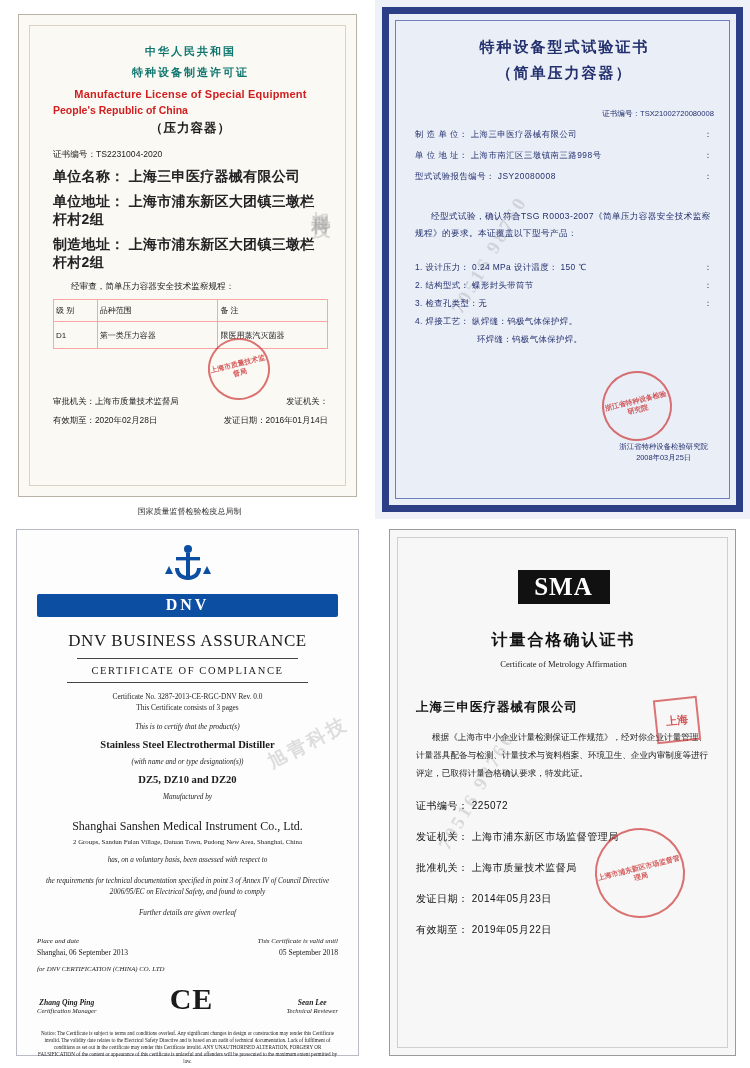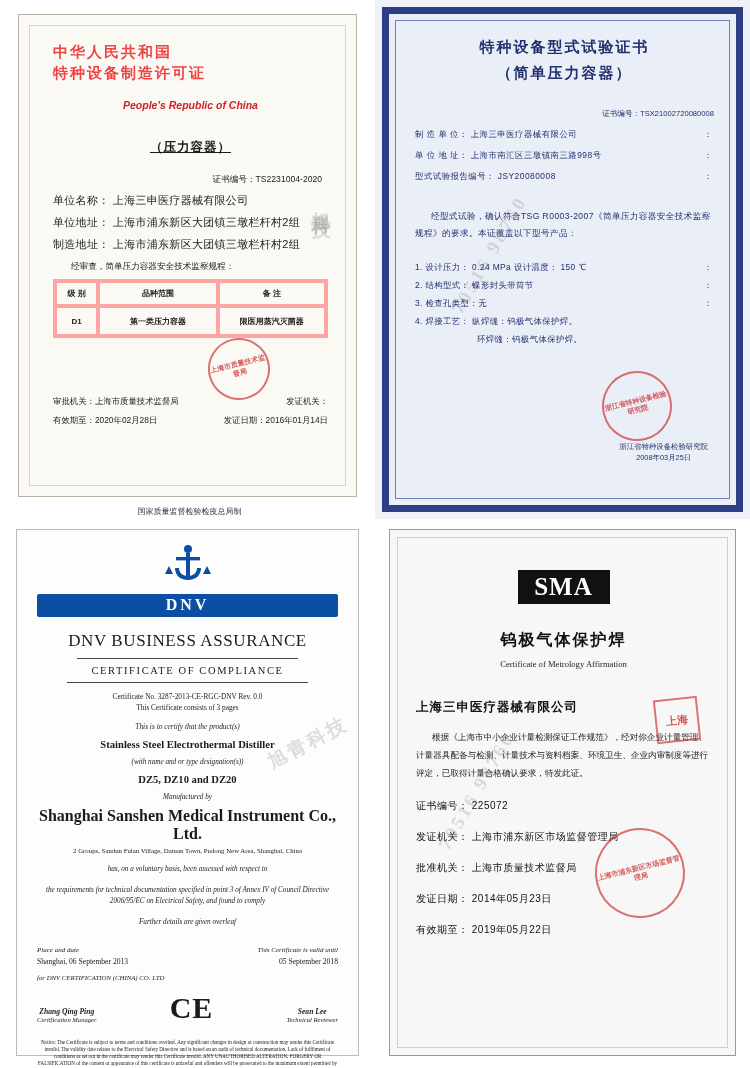--- a/index.html
+++ b/index.html
@@ -5,29 +5,29 @@
   html,body{margin:0;padding:0;background:#fff;}
   body{width:750px;height:1068px;font-family:"Liberation Sans",sans-serif;color:#111;}
   .sheet{position:relative;width:750px;height:1068px;display:grid;grid-template-columns:375px 375px;grid-template-rows:519px 549px;}
   .cell{position:relative;overflow:hidden;box-sizing:border-box;}
 
   
   .c1{background:#fff;padding:8px;}
   .c1-frame{position:absolute;left:18px;top:14px;right:18px;bottom:22px;border:1px solid #b9b2a5;background:#fbf9f4;}
   .c1-inner{position:absolute;left:10px;top:10px;right:10px;bottom:10px;border:1px solid #d9d3c6;}
   .c1-body{position:absolute;left:34px;top:26px;right:28px;bottom:18px;}
-  .c1-t1{text-align:left;color:#ef4444;font-size:15px;font-weight:bold;letter-spacing:2px;line-height:21px;}
+  .c1-t1{text-align:center;color:#0f766e;font-size:11px;font-weight:bold;letter-spacing:2px;line-height:21px;}
   .c1-t2{text-align:center;color:#cf1f1f;font-size:11px;font-weight:bold;margin-top:5px;letter-spacing:.2px;}
-  .c1-t3{text-align:center;color:#cf1f1f;font-size:10.5px;font-weight:bold;margin-top:16px;font-style:italic;}
-  .c1-t4{text-align:center;color:#1b1b1b;font-size:12.5px;font-weight:bold;margin-top:28px;letter-spacing:1px;text-decoration:underline;}
-  .c1-code{text-align:right;font-size:8.6px;color:#222;margin-top:18px;padding-right:6px;}
-  .c1-row{font-size:11px;color:#222;margin-top:7px;letter-spacing:.3px;}
+  .c1-t3{color:#cf1f1f;font-size:10.5px;font-weight:bold;margin-top:4px;}
+  .c1-t4{text-align:center;color:#1b1b1b;font-size:12.5px;font-weight:bold;margin-top:4px;letter-spacing:1px;}
+  .c1-code{text-align:left;font-size:8.6px;color:#222;margin-top:12px;padding-right:6px;}
+  .c1-row{font-size:14px;color:#222;margin-top:7px;letter-spacing:.3px;font-weight:bold;}
   .c1-note{font-size:8.6px;color:#222;margin-top:9px;text-indent:18px;}
   table.c1-tab{width:100%;border-collapse:collapse;margin-top:6px;font-size:8px;}
-  table.c1-tab td,table.c1-tab th{border:4px solid #fca5a5;text-align:center;padding:3px 2px;font-weight:bold;color:#222;}
+  table.c1-tab td,table.c1-tab th{border:1px solid #fca5a5;text-align:left;padding:3px 2px;font-weight:normal;color:#222;}
   table.c1-tab th{height:15px;}
   table.c1-tab td{height:20px;}
   .c1-sig{position:absolute;left:0;right:0;bottom:44px;font-size:8.4px;color:#222;}
   .c1-sig .ln{display:flex;justify-content:space-between;margin-bottom:8px;}
   .c1-bottomtext{position:absolute;left:4px;right:0;bottom:2px;text-align:center;font-size:8px;color:#333;}
   .stamp{position:absolute;border:2px solid rgba(200,30,30,.62);border-radius:50%;color:rgba(200,30,30,.72);
          display:flex;align-items:center;justify-content:center;text-align:center;font-size:7px;line-height:9px;
          transform:rotate(-14deg);font-family:"Liberation Serif",serif;font-weight:bold;}
   .c1-stamp{width:58px;height:58px;right:58px;bottom:78px;}
 
@@ -61,21 +61,21 @@
   .dnv-bar{background:#0b4ea2;color:#fff;font-size:16px;font-weight:bold;letter-spacing:3px;padding:2px 4px 3px;margin-top:2px;border-radius:2px;}
   .c3-h1{font-size:17px;letter-spacing:.6px;margin-top:14px;}
   .c3-rule{height:1px;background:#444;margin:7px 40px 6px;}
   .c3-h2{font-size:10.5px;letter-spacing:1.6px;}
   .c3-rule2{height:1px;background:#444;margin:6px 30px 8px;}
   .c3-s{font-size:7.3px;line-height:11px;}
   .c3-it{font-size:7.4px;font-style:italic;margin-top:9px;}
   .c3-prod{font-size:10.6px;font-weight:bold;margin-top:8px;}
   .c3-mod{font-size:10.6px;font-weight:bold;margin-top:8px;}
   .c3-sm{font-size:7.2px;font-style:italic;margin-top:8px;}
-  .c3-comp{font-size:16px;font-weight:bold;margin-top:6px;}
+  .c3-comp{font-size:12px;font-weight:normal;margin-top:18px;}
   .c3-addr{font-size:6.8px;margin-top:4px;}
   .c3-txt{font-size:7.2px;margin-top:10px;line-height:11px;font-style:italic;}
   .c3-dates{display:flex;justify-content:space-between;margin-top:18px;font-size:7px;font-style:italic;}
   .c3-dates2{display:flex;justify-content:space-between;margin-top:3px;font-size:7.6px;}
   .c3-for{font-size:6.8px;font-style:italic;margin-top:8px;text-align:left;}
   .c3-sigs{display:flex;justify-content:space-between;margin-top:26px;font-size:7px;}
   .c3-sigs .nm{font-weight:bold;font-style:italic;font-size:7.6px;}
   .c3-sigs .rl{font-size:6.6px;font-style:italic;}
   .ce{font-size:30px;font-weight:bold;letter-spacing:1px;margin-top:-16px;font-family:"Liberation Serif",serif;}
   .c3-fine{font-size:5.1px;line-height:7px;margin-top:14px;text-align:center;color:#222;}
@@ -103,20 +103,21 @@
 
 <div class="sheet">
 
   <div class="cell c1">
     <div class="c1-frame">
       <div class="c1-inner"></div>
       <div class="wm wm-v" style="right:22px;top:180px;">旭青科技</div>
       <div class="c1-body">
         <div class="c1-t1">中华人民共和国</div>
         <div class="c1-t1">特种设备制造许可证</div>
+        <div class="c1-t2">Manufacture License of Special Equipment</div>
         <div class="c1-t3">People's Republic of China</div>
         <div class="c1-t4">（压力容器）</div>
         <div class="c1-code">
           <span>证书编号：</span><span>TS2231004-2020</span>
         </div>
 
         <div class="c1-row">
           <span>单位名称：</span>
           <span>上海三申医疗器械有限公司</span>
         </div>
@@ -272,21 +273,21 @@
       </div>
     </div>
   </div>
 
   <div class="cell c4">
     <div class="c4-frame">
       <div class="c4-in"></div>
       <div class="wm" style="left:20px;top:250px;transform:rotate(-60deg);">70516 98760</div>
       <div class="c4-body">
         <div class="sma">SMA</div>
-        <div class="c4-t1">钨极气体保护焊</div>
+        <div class="c4-t1">计量合格确认证书</div>
         <div class="c4-t2">Certificate of Metrology Affirmation</div>
         <div class="c4-comp">上海三申医疗器械有限公司</div>
         <div class="c4-stamp-sq">上海</div>
         <div class="c4-p">根据《上海市中小企业计量检测保证工作规范》，经对你企业计量管理、计量器具配备与检测、计量技术与资料档案、环境卫生、企业内审制度等进行评定，已取得计量合格确认要求，特发此证。</div>
 
         <div class="c4-row">
           <span>证书编号：</span>
           <span>225072</span>
         </div>
         <div class="c4-row">

